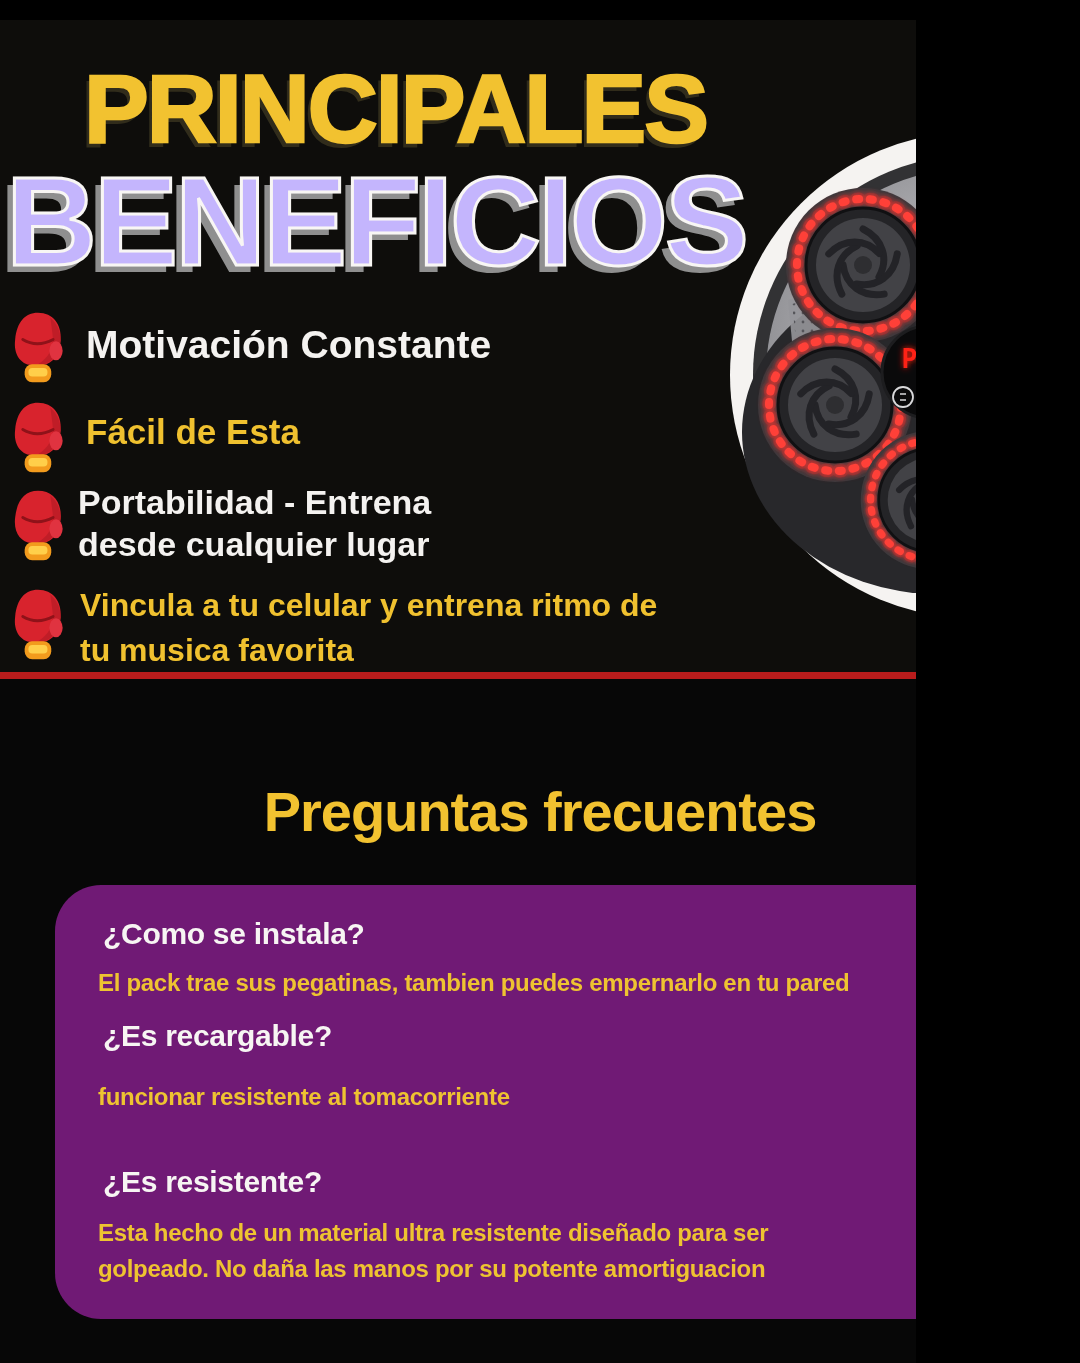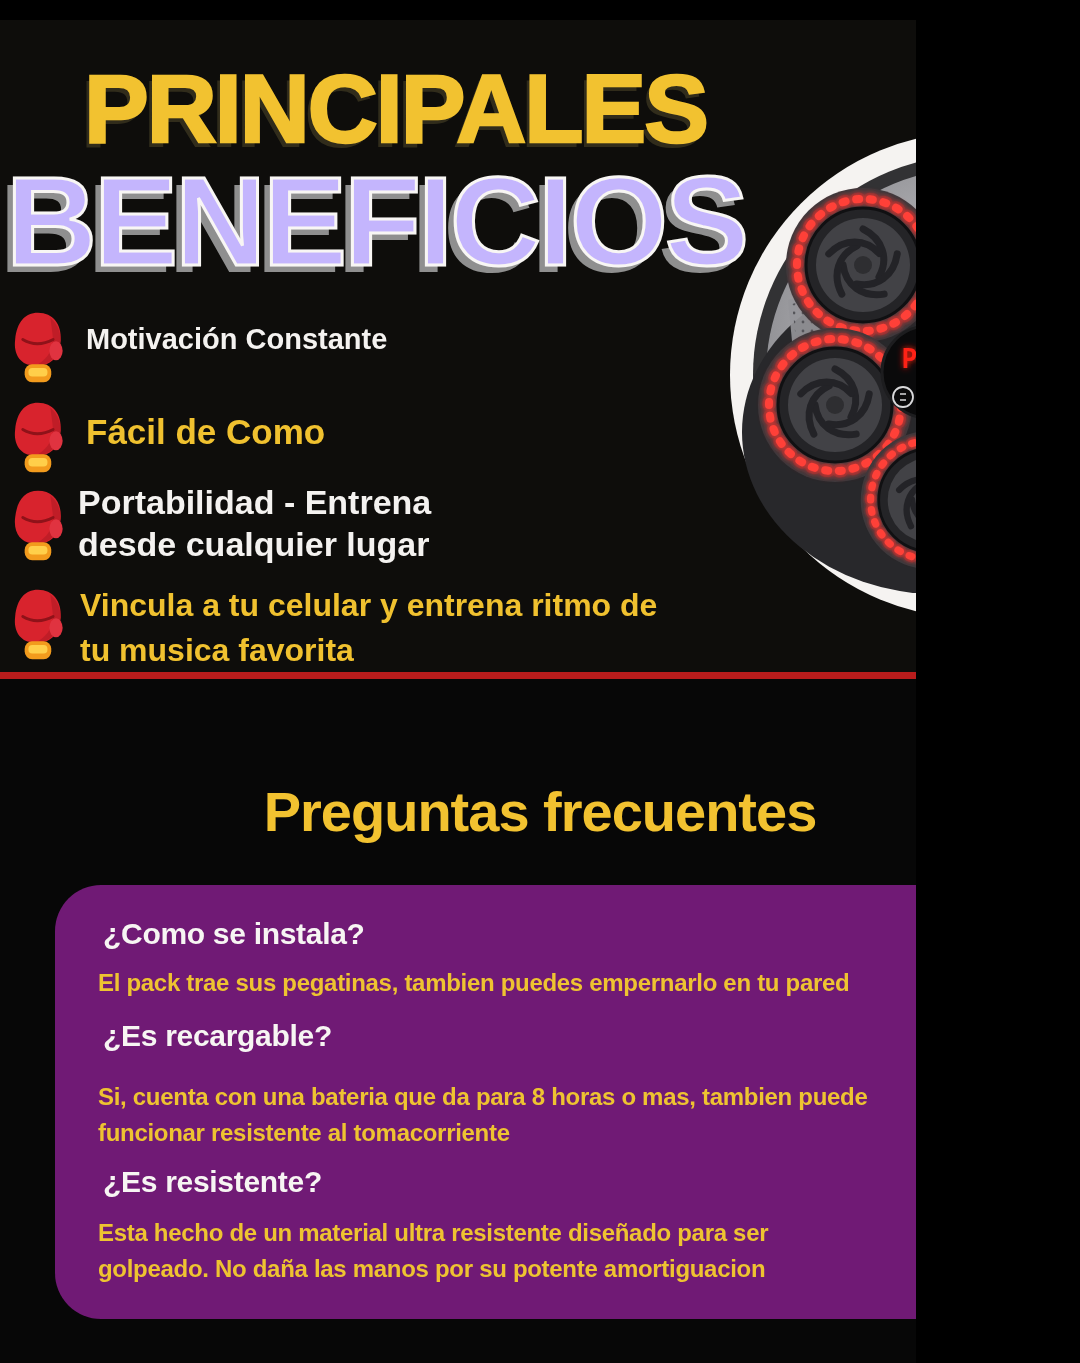--- a/index.html
+++ b/index.html
@@ -23,21 +23,21 @@
     margin-left:-78px;margin-top:2px;
     font-size:126px;font-weight:bold;letter-spacing:-3px;color:#c4b5fd;
     -webkit-text-stroke:3px #f8f6f4;
     text-shadow:-7px 7px 0 #8f8f8f;
   }
   .glove{position:absolute;z-index:2;}
   .benefit-text{position:absolute;z-index:2;font-weight:bold;}
   .benefit-text div{white-space:nowrap;}
   .c-white{color:#f4f2f0;}
   .c-yellow{color:#f0c12f;}
-  .bt-1{left:86px;top:303px;font-size:29px;}
+  .bt-1{left:86px;top:303px;font-size:39px;}
   .bt-2{left:86px;top:392px;font-size:35px;}
   .bt-3{left:78px;top:461px;font-size:34px;line-height:42px;}
   .bt-4{left:80px;top:563px;font-size:32px;line-height:45px;}
   
   .bottom-section{
     position:absolute;left:0;top:652px;width:1080px;height:711px;
     background:#070707;border-top:7px solid #b91c1c;
   }
   .faq-title{
     position:absolute;left:0;top:100px;width:1080px;text-align:center;
@@ -183,21 +183,21 @@
       <path d="M15,31 Q30,40 47,31" fill="none" stroke="#8f1219" stroke-width="3" stroke-linecap="round"></path>
       <ellipse cx="50" cy="43" rx="7" ry="10" fill="#e03340"></ellipse>
       <rect x="17" y="57" width="28" height="19" rx="8" fill="#f29b1d"></rect>
       <rect x="21" y="61" width="20" height="9" rx="4" fill="#ffcf4a"></rect>
     </svg>
 
     <div class="benefit-text bt-1 c-white">
         <div>Motivación Constante</div>
       </div>
     <div class="benefit-text bt-2 c-yellow">
-        <div>Fácil de Como</div>
+        <div>Fácil de Esta</div>
       </div>
     <div class="benefit-text bt-3 c-white">
         <div>Portabilidad - Entrena</div>
         <div>desde cualquier lugar</div>
       </div>
     <div class="benefit-text bt-4 c-yellow">
         <div>Vincula a tu celular y entrena ritmo de</div>
         <div>tu musica favorita</div>
       </div>
   </div>
@@ -206,21 +206,20 @@
     <div class="faq-title">Preguntas frecuentes</div>
 
     <div class="faq-card">
       <div class="faq-q q1">¿Como se instala?</div>
       <div class="faq-a a1">
           <div>El pack trae sus pegatinas, tambien puedes empernarlo en tu pared</div>
         </div>
 
       <div class="faq-q q2">¿Es recargable?</div>
       <div class="faq-a a2">
-          <div>Si, cuenta con una bateria que da para 8 horas o mas, tambien puede</div>
           <div>funcionar resistente al tomacorriente</div>
         </div>
 
       <div class="faq-q q3">¿Es resistente?</div>
       <div class="faq-a a3">
           <div>Esta hecho de un material ultra resistente diseñado para ser</div>
           <div>golpeado. No daña las manos por su potente amortiguacion</div>
         </div>
     </div>
   </div>

